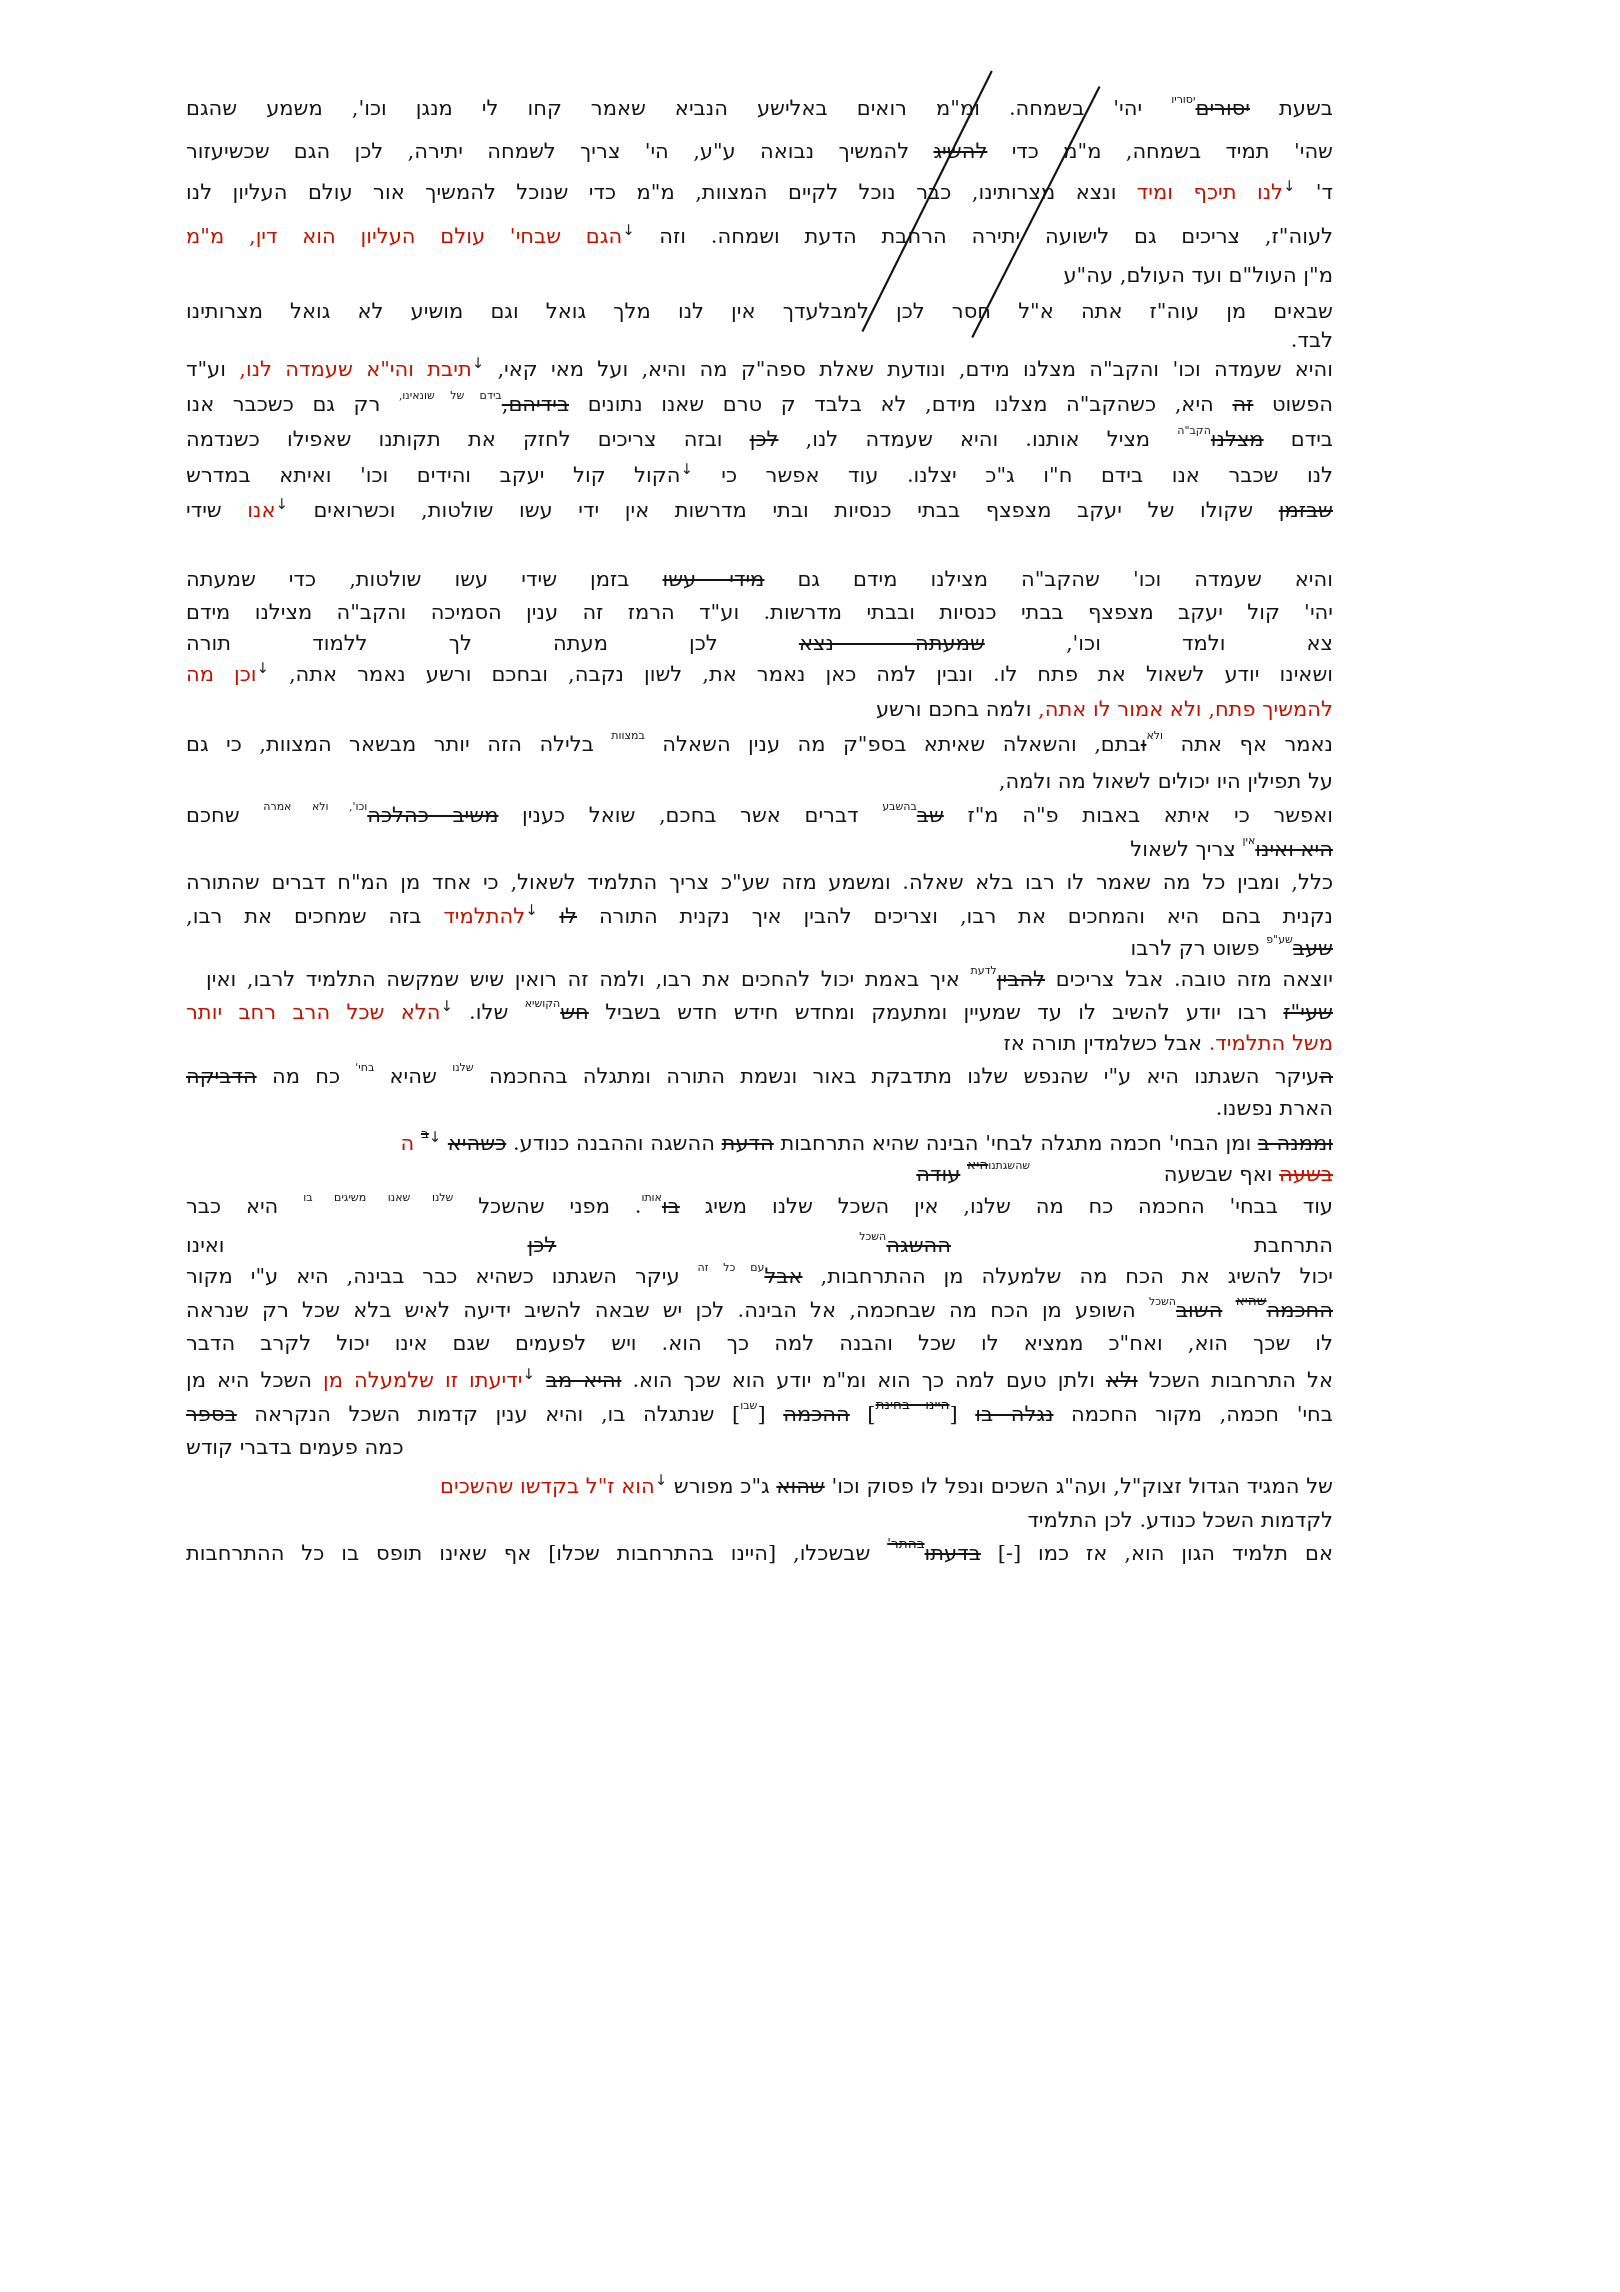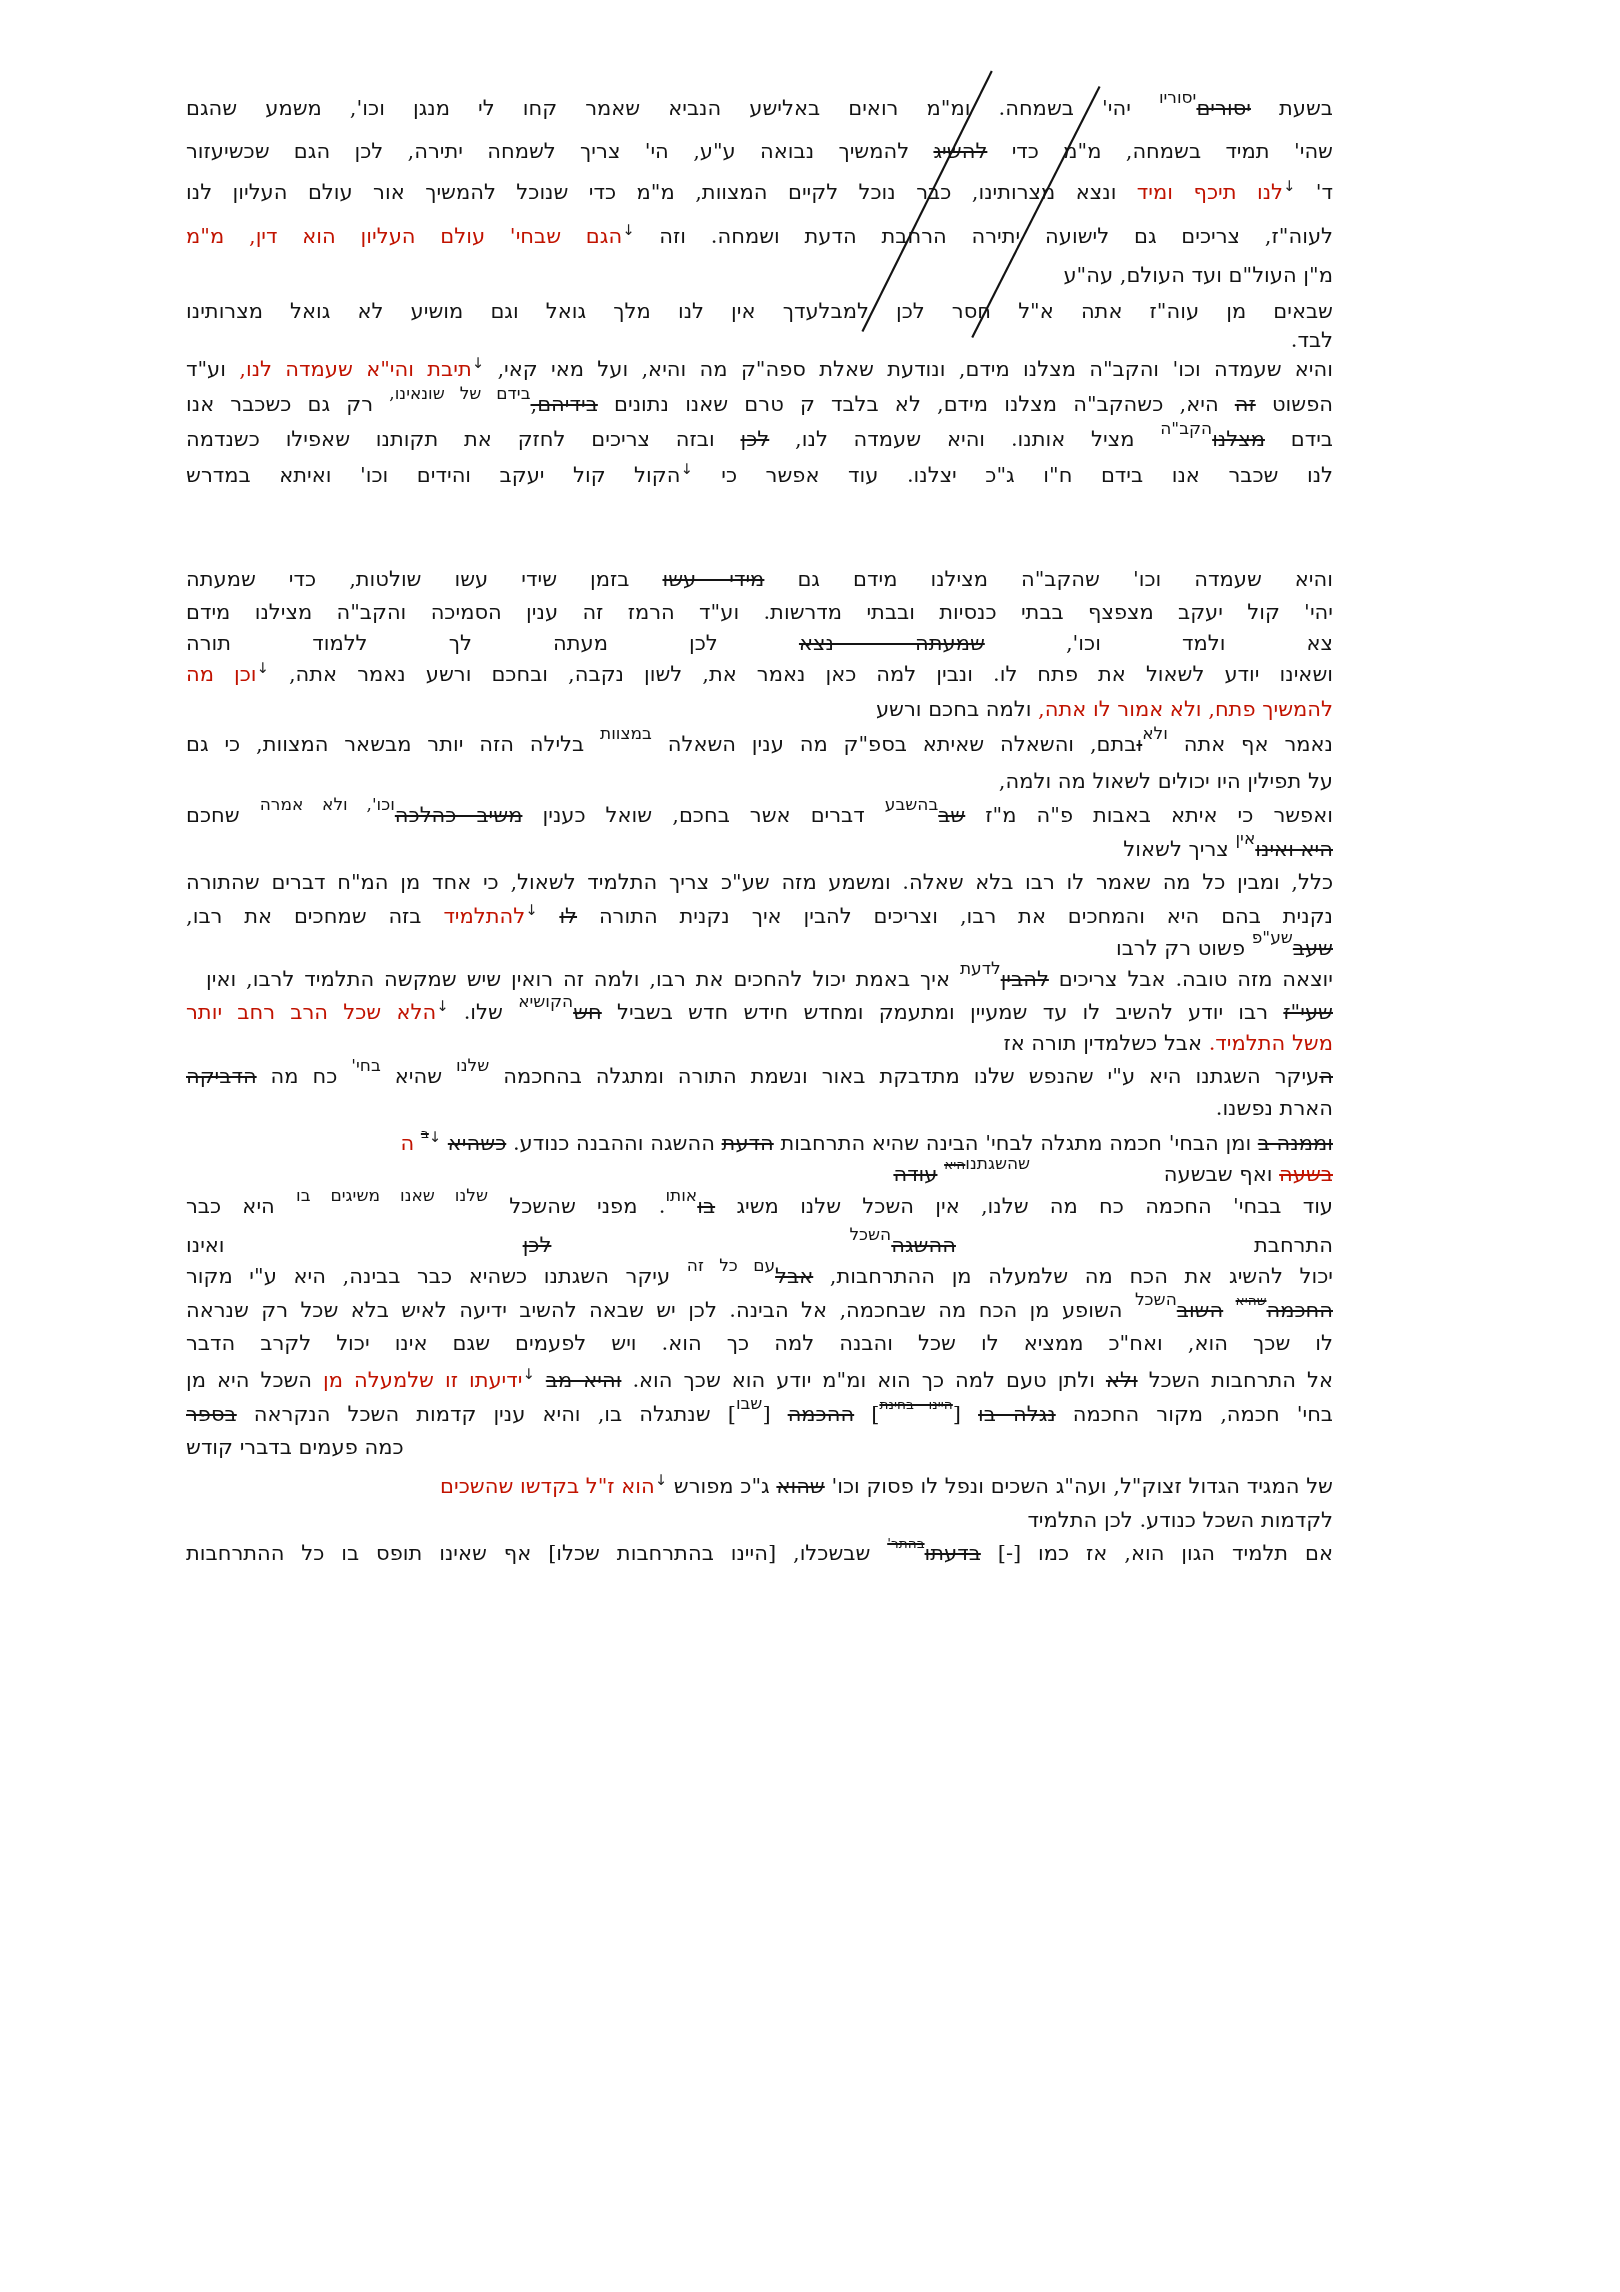--- a/index.html
+++ b/index.html
@@ -23,21 +23,21 @@
     direction:rtl;
     unicode-bidi:isolate;
   }
   .line.fill{text-align:justify;text-align-last:justify;}
   .line.right{left:auto;text-align:right;white-space:nowrap;}
   .line.left{right:auto;left:186px;text-align:right;white-space:nowrap;}
   .tk-p{}
   .tk-st{text-decoration:line-through;text-decoration-thickness:2px;}
   .tk-r{color:var(--red-ink,#c11300);}
   .tk-rst{color:var(--red-ink,#c11300);text-decoration:line-through;text-decoration-thickness:2px;}
-  .tk-sp{font-size:17px;position:relative;top:-11.8px;}
+  .tk-sp{font-size:11px;position:relative;top:-11.8px;}
   .tk-spst{font-size:13.7px;position:relative;top:-11.8px;text-decoration:line-through;text-decoration-thickness:1.5px;}
   .tk-ar{font-size:14.7px;position:relative;top:-7.8px;font-family:"DejaVu Sans",sans-serif;color:#222;}
   .tk-gap{display:inline-block;width:127px;}
   .slash-overlay{position:absolute;left:0;top:0;pointer-events:none;}
 </style>
 </head>
 <body>
 
 <div class="page" style="--red-ink: #c11300; color: rgb(20, 20, 20); background: rgb(255, 255, 255);">
   <svg class="slash-overlay" width="1620" height="2293" viewBox="0 0 1653 2339">
@@ -48,20 +48,21 @@
     <div class="line fill" style="top: 137px;"><span class="tk-p">שהי' תמיד בשמחה, מ"מ כדי </span><span class="tk-st">להשיג</span><span class="tk-p"> להמשיך נבואה ע"ע, הי' צריך לשמחה יתירה, לכן הגם שכשיעזור</span></div>
     <div class="line fill" style="top: 178px;"><span class="tk-p">ד' </span><span class="tk-ar">↓</span><span class="tk-r">לנו תיכף ומיד</span><span class="tk-p"> ונצא מצרותינו, כבר נוכל לקיים המצוות, מ"מ כדי שנוכל להמשיך אור עולם העליון לנו</span></div>
     <div class="line fill" style="top: 222px;"><span class="tk-p">לעוה"ז, צריכים גם לישועה יתירה הרחבת הדעת ושמחה. וזה </span><span class="tk-ar">↓</span><span class="tk-r">הגם שבחי' עולם העליון הוא דין, מ"מ</span></div>
     <div class="line right" style="top: 261px;"><span class="tk-p">מ"ן העול"ם ועד העולם, עה"ע</span></div>
     <div class="line fill" style="top: 297px;"><span class="tk-p">שבאים מן עוה"ז אתה א"ל חסר לכן למבלעדך אין לנו מלך גואל וגם מושיע לא גואל מצרותינו</span></div>
     <div class="line right" style="top: 326px;"><span class="tk-p">לבד.</span></div>
     <div class="line fill" style="top: 355px;"><span class="tk-p">והיא שעמדה וכו' והקב"ה מצלנו מידם, ונודעת שאלת ספה"ק מה והיא, ועל מאי קאי, </span><span class="tk-ar">↓</span><span class="tk-r">תיבת והי"א שעמדה לנו,</span><span class="tk-p"> וע"ד</span></div>
     <div class="line fill" style="top: 390px;"><span class="tk-p">הפשוט </span><span class="tk-st">זה</span><span class="tk-p"> היא, כשהקב"ה מצלנו מידם, לא בלבד ק טרם שאנו נתונים </span><span class="tk-st">בידיהם,</span><span class="tk-sp">בידם של שונאינו,</span><span class="tk-p"> רק גם כשכבר אנו</span></div>
     <div class="line fill" style="top: 425px;"><span class="tk-p">בידם </span><span class="tk-st">מצלנו</span><span class="tk-sp">הקב"ה</span><span class="tk-p"> מציל אותנו. והיא שעמדה לנו, </span><span class="tk-st">לכן</span><span class="tk-p"> ובזה צריכים לחזק את תקותנו שאפילו כשנדמה</span></div>
     <div class="line fill" style="top: 461px;"><span class="tk-p">לנו שכבר אנו בידם ח"ו ג"כ יצלנו. עוד אפשר כי </span><span class="tk-ar">↓</span><span class="tk-p">הקול קול יעקב והידים וכו' ואיתא במדרש</span></div>
+    <div class="line fill" style="top: 496px;"><span class="tk-st">שבזמן</span><span class="tk-p"> שקולו של יעקב מצפצף בבתי כנסיות ובתי מדרשות אין ידי עשו שולטות, וכשרואים </span><span class="tk-ar">↓</span><span class="tk-r">אנו</span><span class="tk-p"> שידי</span></div>
     <div class="line fill" style="top: 565px;"><span class="tk-p">והיא שעמדה וכו' שהקב"ה מצילנו מידם גם </span><span class="tk-st">מידי עשו</span><span class="tk-p"> בזמן שידי עשו שולטות, כדי שמעתה</span></div>
     <div class="line fill" style="top: 598px;"><span class="tk-p">יהי' קול יעקב מצפצף בבתי כנסיות ובבתי מדרשות. וע"ד הרמז זה ענין הסמיכה והקב"ה מצילנו מידם</span></div>
     <div class="line fill" style="top: 629px;"><span class="tk-p">צא ולמד וכו', </span><span class="tk-st">שמעתה נצא</span><span class="tk-p"> לכן מעתה לך ללמוד תורה</span></div>
     <div class="line fill" style="top: 660px;"><span class="tk-p">ושאינו יודע לשאול את פתח לו. ונבין למה כאן נאמר את, לשון נקבה, ובחכם ורשע נאמר אתה, </span><span class="tk-ar">↓</span><span class="tk-r">וכן מה</span></div>
     <div class="line right" style="top: 695px;"><span class="tk-r">להמשיך פתח, ולא אמור לו אתה,</span><span class="tk-p"> ולמה בחכם ורשע</span></div>
     <div class="line fill" style="top: 730px;"><span class="tk-p">נאמר אף אתה </span><span class="tk-sp">ולא</span><span class="tk-st">ו</span><span class="tk-p">בתם, והשאלה שאיתא בספ"ק מה ענין השאלה </span><span class="tk-sp">במצוות</span><span class="tk-p"> בלילה הזה יותר מבשאר המצוות, כי גם</span></div>
     <div class="line right" style="top: 767px;"><span class="tk-p">על תפילין היו יכולים לשאול מה ולמה,</span></div>
     <div class="line fill" style="top: 801px;"><span class="tk-p">ואפשר כי איתא באבות פ"ה מ"ז </span><span class="tk-st">שב</span><span class="tk-sp">בהשבע</span><span class="tk-p"> דברים אשר בחכם, שואל כענין </span><span class="tk-st">משיב כהלכה</span><span class="tk-sp">וכו', ולא אמרה</span><span class="tk-p"> שחכם</span></div>
     <div class="line right" style="top: 835px;"><span class="tk-st">היא ואינו</span><span class="tk-sp">אין</span><span class="tk-p"> צריך לשאול</span></div>
     <div class="line fill" style="top: 868px;"><span class="tk-p">כלל, ומבין כל מה שאמר לו רבו בלא שאלה. ומשמע מזה שע"כ צריך התלמיד לשאול, כי אחד מן המ"ח דברים שהתורה</span></div>

